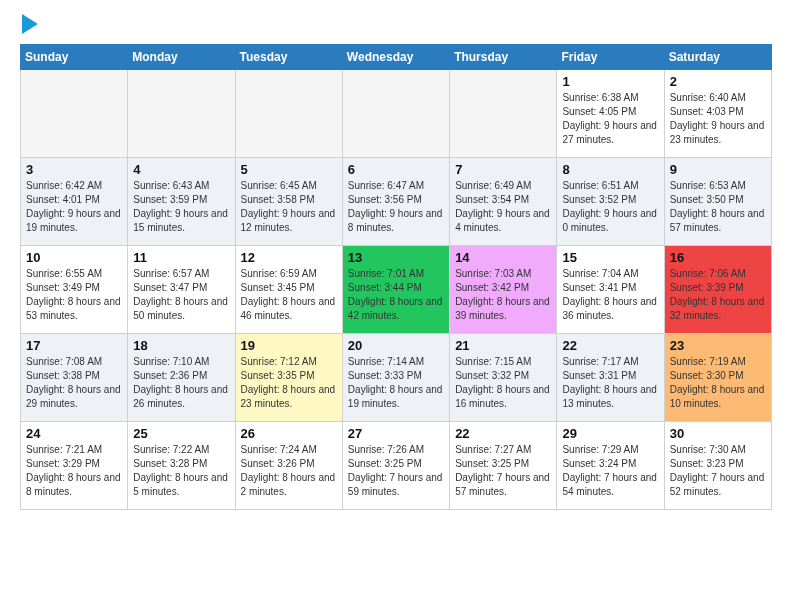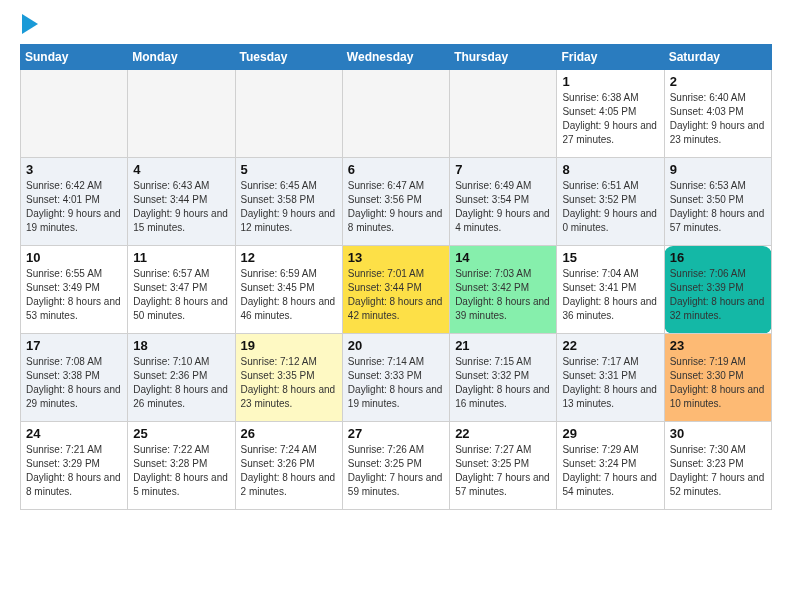--- a/index.html
+++ b/index.html
@@ -147,21 +147,21 @@
       <tr>
         <td style="background: rgb(238, 242, 247);">
           <span class="day-num">3</span>
           <div class="day-info">Sunrise: 6:42 AM
 Sunset: 4:01 PM
 Daylight: 9 hours and 19 minutes.</div>
         </td>
         <td style="background: rgb(238, 242, 247);">
           <span class="day-num">4</span>
           <div class="day-info">Sunrise: 6:43 AM
-Sunset: 3:44 PM
+Sunset: 3:59 PM
 Daylight: 9 hours and 15 minutes.</div>
         </td>
         <td style="background: rgb(238, 242, 247);">
           <span class="day-num">5</span>
           <div class="day-info">Sunrise: 6:45 AM
 Sunset: 3:58 PM
 Daylight: 9 hours and 12 minutes.</div>
         </td>
         <td style="background: rgb(238, 242, 247);">
           <span class="day-num">6</span>
@@ -200,39 +200,39 @@
           <div class="day-info">Sunrise: 6:57 AM
 Sunset: 3:47 PM
 Daylight: 8 hours and 50 minutes.</div>
         </td>
         <td style="background: rgb(255, 255, 255);">
           <span class="day-num">12</span>
           <div class="day-info">Sunrise: 6:59 AM
 Sunset: 3:45 PM
 Daylight: 8 hours and 46 minutes.</div>
         </td>
-        <td style="background: #fde047;">
+        <td style="background: #22c55e;">
           <span class="day-num">13</span>
           <div class="day-info">Sunrise: 7:01 AM
 Sunset: 3:44 PM
 Daylight: 8 hours and 42 minutes.</div>
         </td>
-        <td style="background: #86efac;">
+        <td style="background: #f0abfc;">
           <span class="day-num">14</span>
           <div class="day-info">Sunrise: 7:03 AM
 Sunset: 3:42 PM
 Daylight: 8 hours and 39 minutes.</div>
         </td>
         <td style="background: rgb(255, 255, 255);">
           <span class="day-num">15</span>
           <div class="day-info">Sunrise: 7:04 AM
 Sunset: 3:41 PM
 Daylight: 8 hours and 36 minutes.</div>
         </td>
-        <td style="background: #14b8a6; border-radius: 9px;">
+        <td style="background: #ef4444;">
           <span class="day-num">16</span>
           <div class="day-info">Sunrise: 7:06 AM
 Sunset: 3:39 PM
 Daylight: 8 hours and 32 minutes.</div>
         </td>
       </tr>
       <tr>
         <td style="background: rgb(238, 242, 247);">
           <span class="day-num">17</span>
           <div class="day-info">Sunrise: 7:08 AM

